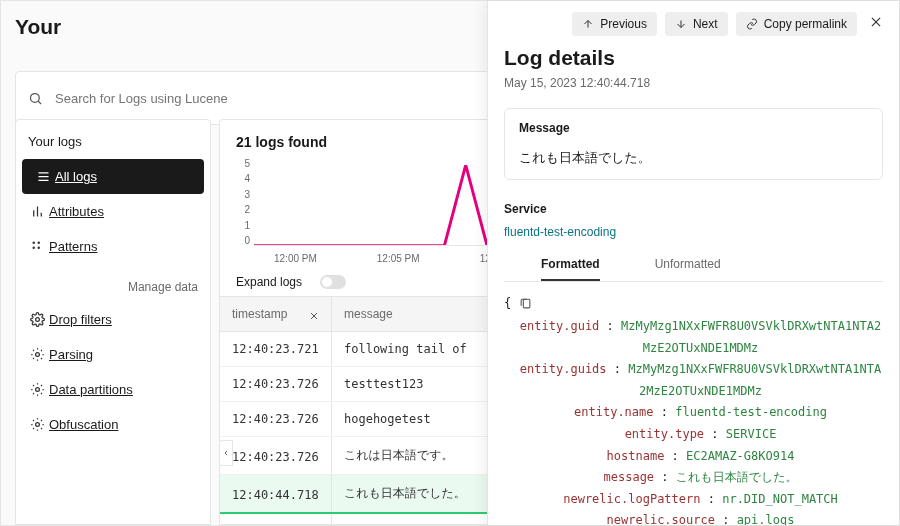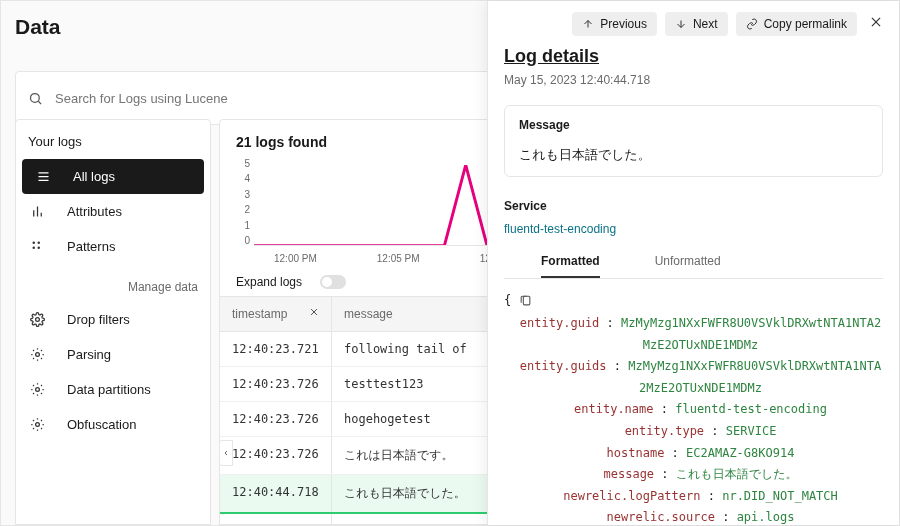--- a/index.html
+++ b/index.html
@@ -36,22 +36,22 @@
   .search input { border: none; outline: none; flex: 1; font-size: 13px; color: var(--muted); background:transparent;}
 
   
   .sidebar {
     position: absolute; left: 14px; top: 118px; width: 196px; bottom: 0;
     background: var(--panel); border: 1px solid var(--border);
     border-radius: 4px 4px 0 0; overflow: hidden;
   }
   .side-header { padding: 14px 12px 10px; font-weight: 500; font-size: 13px; }
   .side-item {
-    display: flex; align-items: center; gap: 22px; padding: 10px 14px;
-    color: var(--text); cursor: pointer;
+    display: flex; align-items: center; gap: 4px; padding: 10px 14px;
+    color: var(--text); cursor: pointer; text-decoration: underline;
   }
   .side-item.active { background: #1a1a1a; color: #fff; border-radius: 4px; margin: 0 6px; }
   .side-item svg { flex-shrink: 0; }
   .side-group { padding: 16px 12px 8px; color: var(--muted); font-size: 12px; text-align: right; }
 
   
   .main {
     position: absolute; left: 218px; top: 118px; right: 14px; bottom: 0;
     background: var(--panel); border: 1px solid var(--border);
     border-radius: 4px 4px 0 0; overflow: hidden;
@@ -64,39 +64,39 @@
   .x-axis { position:absolute; left:34px; right:16px; bottom:4px; display:flex; gap:60px; padding-left:20px;}
   .x-axis span { font-size:10px; color: var(--muted); }
 
   .toolbar { display:flex; align-items:center; gap:18px; padding: 6px 16px; border-bottom:1px solid var(--border); font-size:12px; color: var(--text);}
   .toggle { width:26px; height:14px; border-radius:8px; background:#e0e0e0; position:relative;}
   .toggle::after{content:"";position:absolute;left:2px;top:2px;width:10px;height:10px;border-radius:50%;background:#fff;}
   .sep { flex:1;}
   .circle-plus{width:16px;height:16px;border:1.5px solid #333;border-radius:50%;display:inline-flex;align-items:center;justify-content:center;}
 
   .tbl-head{display:flex;background:#f5f5f5;border-bottom:1px solid var(--border);}
-  .col-ts{width:112px;padding:10px 12px;font-size:12px;color:var(--muted);display:flex;align-items:flex-start;gap:4px;border-right:1px solid var(--border);}
+  .col-ts{width:112px;padding:10px 12px;font-size:12px;color:var(--muted);display:flex;align-items:flex-end;gap:4px;border-right:1px solid var(--border);}
   .col-msg{flex:1;padding:10px 12px;font-size:12px;color:var(--muted);}
   .row{display:flex;border-bottom:1px solid #f0f0f0;font-family:ui-monospace,Menlo,monospace;font-size:12px;}
   .row .col-ts{color:#333;}
   .row .col-msg{color:#333;white-space:nowrap;overflow:hidden;}
   .row.sel{background:#eafaf1;border-bottom:2px solid #2ecc71;}
 
   .collapse-handle{position:absolute; left:-1px; top:320px; width:14px; height:26px; background:#fff; border:1px solid var(--border); border-radius:3px 0 0 3px; display:flex;align-items:center;justify-content:center; cursor:pointer;}
   .panel {
     position: absolute; right: 0; top: 0; bottom: 0; width: 412px;
     background: var(--panel); border-left: 1px solid var(--border);
     box-shadow: -2px 0 14px rgba(0,0,0,.08);
     display:flex; flex-direction:column;
   }
   .panel-top { display:flex; align-items:center; justify-content:flex-end; gap:8px; padding:10px 12px;}
   .btn { display:flex; align-items:center; gap:6px; background:#eee; border-radius:4px; padding:5px 10px; font-size:12px; cursor:pointer;}
   .close { cursor:pointer; padding:4px;}
   .panel-body{padding: 0 16px 10px; overflow:auto; flex:1;}
-  .panel h2{font-size:18px; font-weight:700; margin:0 0 6px;text-decoration:underline;}
+  .panel h2{font-size:21px; font-weight:700; margin:0 0 6px;}
   .panel .ts{color:var(--muted); font-size:12px; margin-bottom:18px;}
   .msgbox{border:1px solid var(--border); border-radius:6px; padding:12px 14px; margin-bottom:22px;}
   .msgbox .lbl{font-weight:600; font-size:12px; margin-bottom:14px;}
   .msgbox .val{font-size:13px;}
   .section-lbl{font-weight:600; font-size:12px; margin-bottom:8px;}
   .link{color:var(--link); font-size:12px;}
   .tabs{display:flex; gap:18px; border-bottom:1px solid var(--border); margin:18px 0 10px;}
   .tab{padding:0 0 8px; font-size:12px; color:var(--muted); cursor:pointer;margin-left:37px;}
   .tab.active{color:var(--text); font-weight:600; border-bottom:2px solid #333;}
   .json-head{display:flex;align-items:center;gap:8px;font-family:ui-monospace,Menlo,monospace;font-size:12px;padding:4px 0 6px;}
@@ -104,21 +104,21 @@
   .kv .k{color:var(--code-key);}
   .kv .v{color:var(--code-val);}
 
   .x-close{width:10px;height:10px;}
 </style>
 </head>
 <body>
 
 <div class="app">
 
-  <h1>Data</h1>
+  <h1>Your</h1>
 
   <div class="search">
     <svg width="15" height="15" viewBox="0 0 24 24" fill="none" stroke="#555" stroke-width="2">
         <circle cx="11" cy="11" r="7"></circle>
         <line x1="21" y1="21" x2="16.5" y2="16.5"></line>
       </svg>
     <input placeholder="Search for Logs using Lucene" style="">
   </div>
 
   <div class="sidebar">

